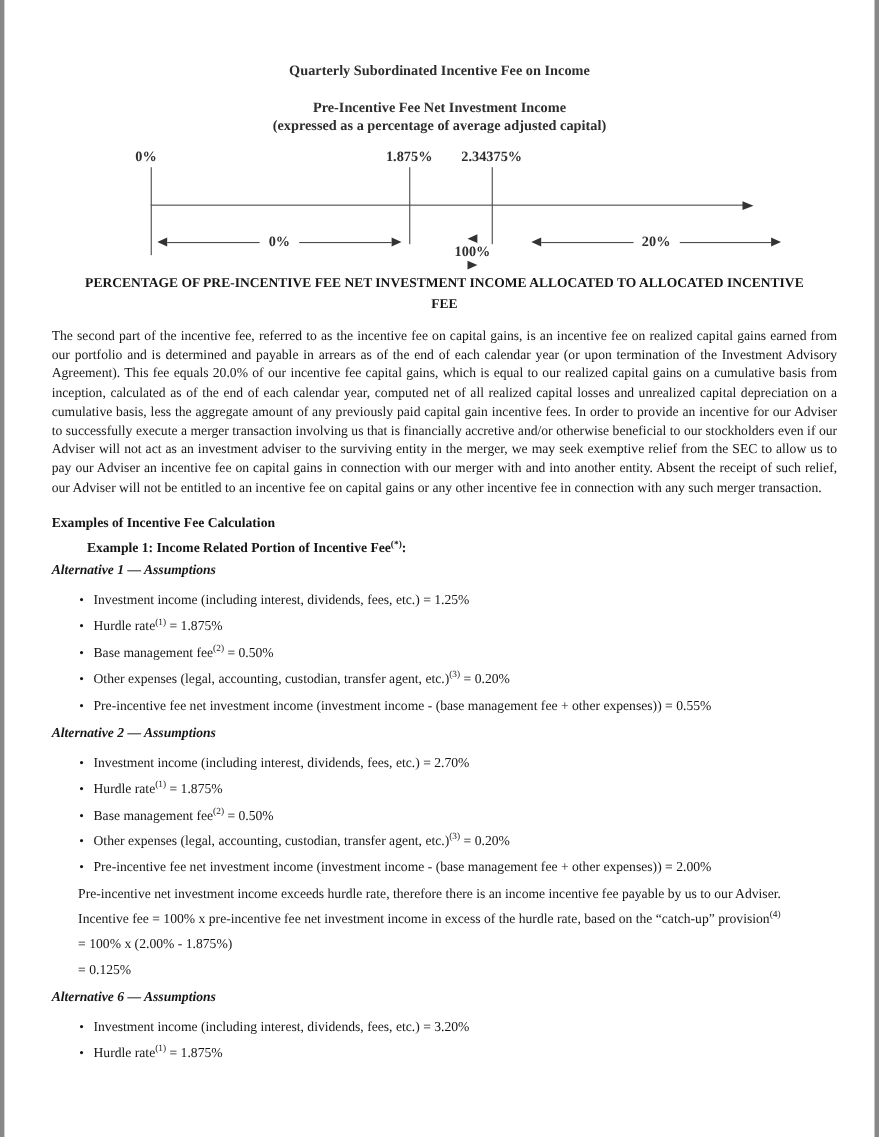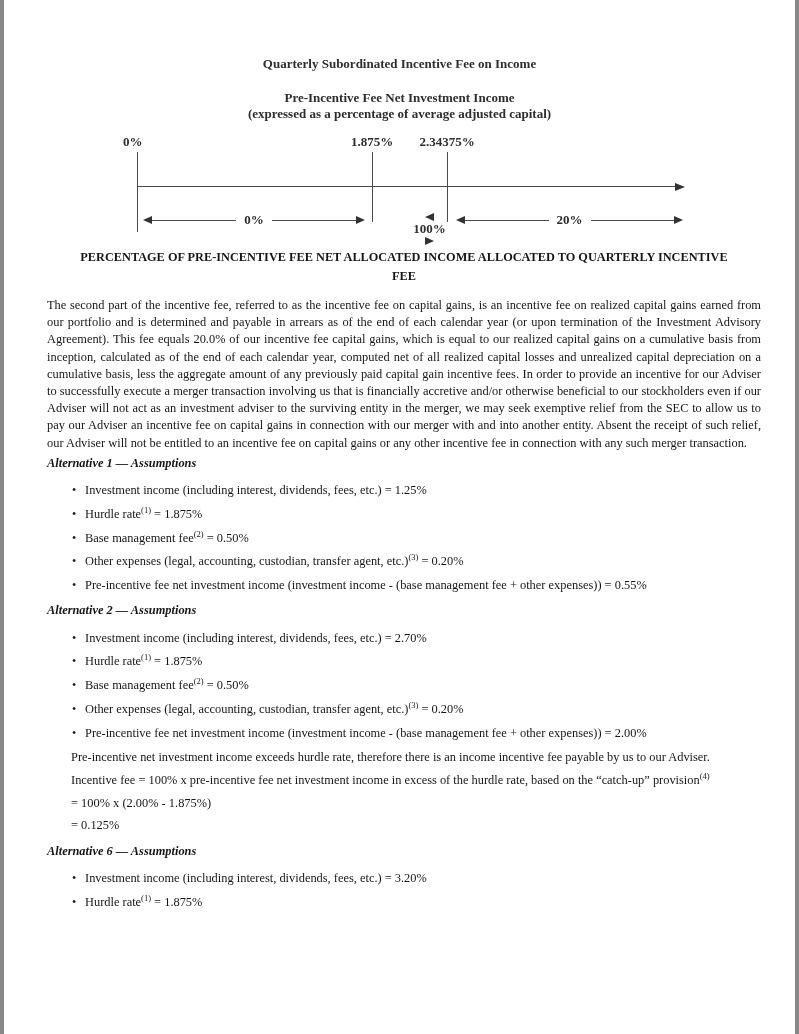--- a/index.html
+++ b/index.html
@@ -69,37 +69,39 @@
       <span class="ln"></span>
       <span class="head-r"></span>
     </div>
     <div class="dim-arrow" style="left:392px; top:213px; width:67px;flex-direction:column;">
       <span class="head-l"></span>
       <span class="ln"></span>
       <span class="seg-label" style="padding:0 3px;">100%</span>
       <span class="ln"></span>
       <span class="head-r"></span>
     </div>
-    <div class="dim-arrow" style="left:452px; top:213px; width:227px;">
+    <div class="dim-arrow" style="left:479px; top:213px; width:227px;">
       <span class="head-l"></span>
       <span class="ln"></span>
       <span class="seg-label">20%</span>
       <span class="ln"></span>
       <span class="head-r"></span>
     </div>
   </div>
 
   <div class="content">
 
-    <div class="section-heading">PERCENTAGE OF PRE-INCENTIVE FEE NET ALLOCATED INCOME ALLOCATED TO QUARTERLY INCENTIVE
+    <div class="section-heading">PERCENTAGE OF PRE-INCENTIVE FEE NET INVESTMENT INCOME ALLOCATED TO ALLOCATED INCENTIVE
 FEE</div>
 
     <p class="intro">The second part of the incentive fee, referred to as the incentive fee on capital gains, is an incentive fee on realized capital gains earned from our portfolio and is determined and payable in arrears as of the end of each calendar year (or upon termination of the Investment Advisory Agreement). This fee equals 20.0% of our incentive fee capital gains, which is equal to our realized capital gains on a cumulative basis from inception, calculated as of the end of each calendar year, computed net of all realized capital losses and unrealized capital depreciation on a cumulative basis, less the aggregate amount of any previously paid capital gain incentive fees. In order to provide an incentive for our Adviser to successfully execute a merger transaction involving us that is financially accretive and/or otherwise beneficial to our stockholders even if our Adviser will not act as an investment adviser to the surviving entity in the merger, we may seek exemptive relief from the SEC to allow us to pay our Adviser an incentive fee on capital gains in connection with our merger with and into another entity. Absent the receipt of such relief, our Adviser will not be entitled to an incentive fee on capital gains or any other incentive fee in connection with any such merger transaction.</p>
 
+    <div class="examples-heading">Examples of Incentive Fee Calculation</div>
 
+    <div class="example-title"><span>Example 1: Income Related Portion of Incentive Fee</span><sup>(*)</sup><span>:</span></div>
 
     <div class="alt-heading">Alternative 1 — Assumptions</div>
     <div class="bullets">
       <div class="b-row">
           <span class="marker">•</span>
           <span class="btext"><span>Investment income (including interest, dividends, fees, etc.) = 1.25%</span><sup></sup><span></span></span>
         </div>
       <div class="b-row">
           <span class="marker">•</span>
           <span class="btext"><span>Hurdle rate</span><sup>(1)</sup><span> = 1.875%</span></span>

